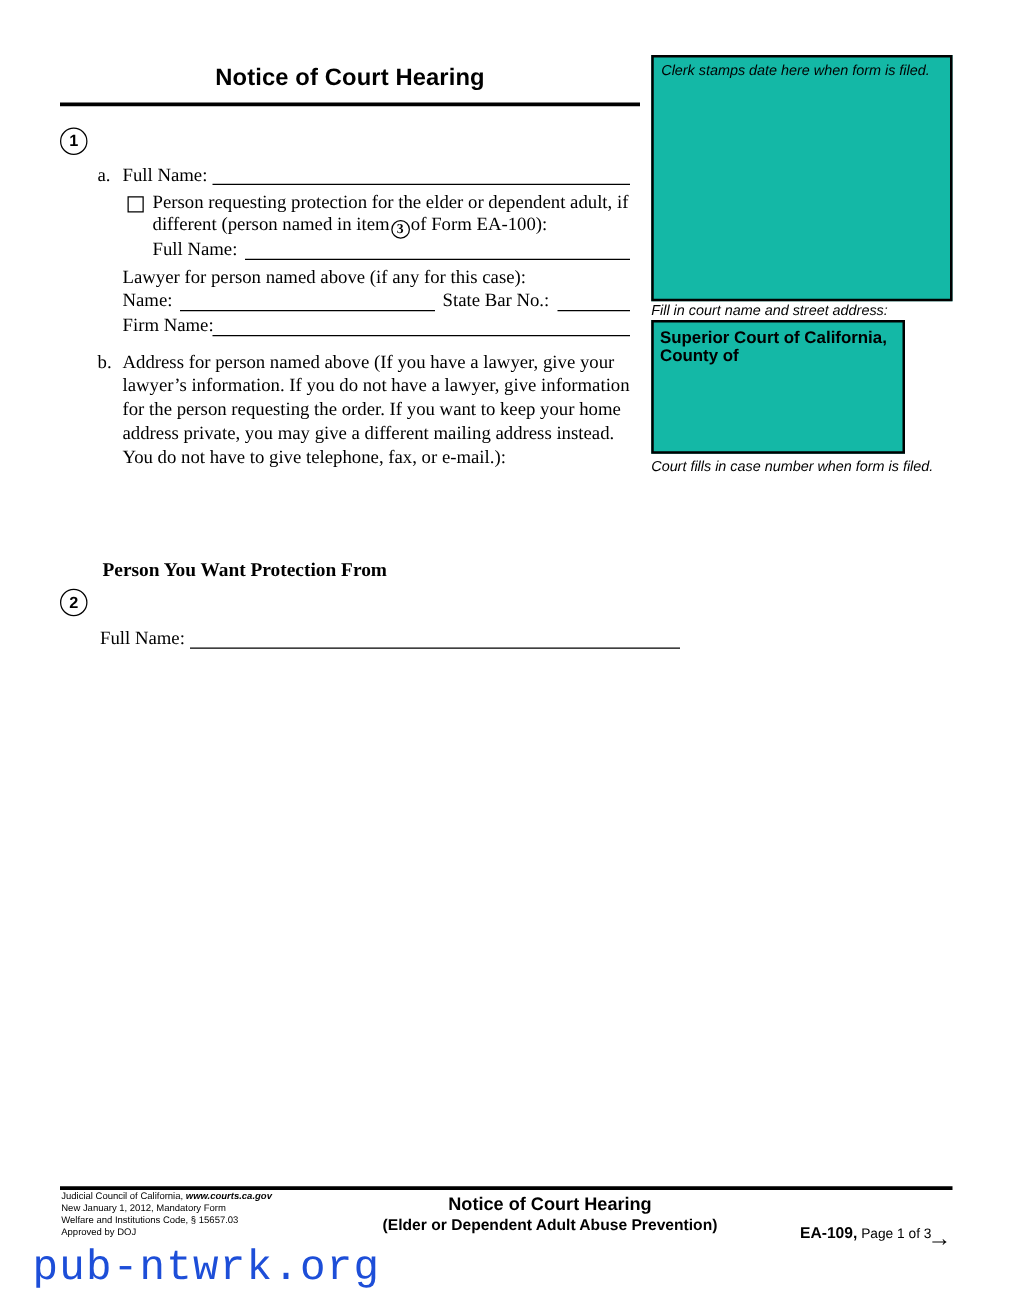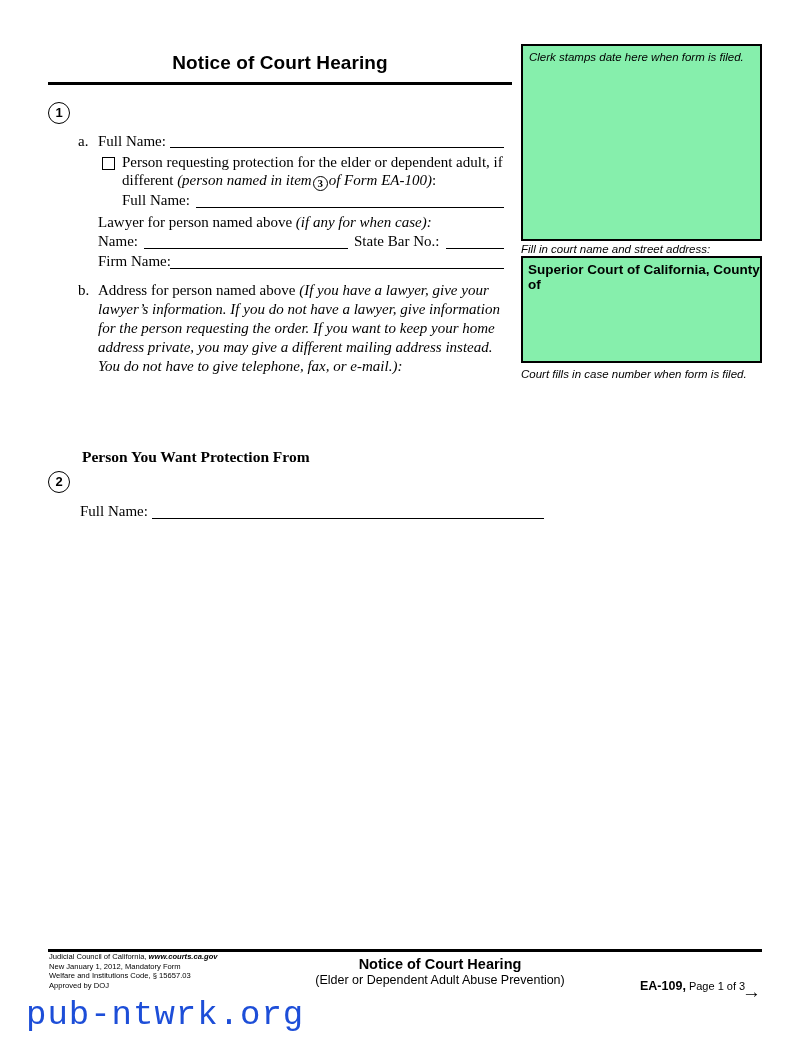--- a/index.html
+++ b/index.html
@@ -59,21 +59,21 @@
     font-size: 15.5px;
   }
 
   
   .body-txt {
     position: absolute;
     font-family: "Liberation Serif", serif;
     font-size: 15px;
     line-height: 19px;
   }
-  .ital { font-style: italic; }
+  .ital { }
 
   
   .rule {
     position: absolute;
     height: 1px;
     background: #000;
   }
 
   
   .chk {
@@ -100,21 +100,21 @@
     text-align: center;
     vertical-align: -2px;
     margin: 0 1px;
   }
 
   
   .cap-box {
     position: absolute;
     border: 2px solid #000;
     box-sizing: border-box;
-    background: #86efac;
+    background: #14b8a6;
   }
   .cap-label-ital {
     position: absolute;
     font-family: "Liberation Sans", sans-serif;
     font-style: italic;
     font-size: 11.5px;
   }
   .cap-label-bold {
     position: absolute;
     font-family: "Liberation Sans", sans-serif;
@@ -152,21 +152,21 @@
     font-size: 14.5px;
     line-height: 18px;
   }
   .foot-sub {
     position: absolute;
     left: 250px;
     top: 973px;
     width: 380px;
     text-align: center;
     font-family: "Liberation Sans", sans-serif;
-    font-weight: normal;
+    font-weight: bold;
     font-size: 12.5px;
   }
   .foot-form {
     position: absolute;
     left: 640px;
     top: 955px;
     font-family: "Liberation Sans", sans-serif;
     font-size: 11px;
     margin-top: 24px;
   }
@@ -200,21 +200,21 @@
 
   <div class="title">Notice of Court Hearing</div>
   <div class="title-rule"></div>
 
   <div class="cap-box" style="left:521px; top:44px; width:241px; height:197px;">
     <div class="cap-label-ital" style="left:6px; top:5px;">Clerk stamps date here when form is filed.</div>
   </div>
 
   <div class="cap-label-ital" style="left:521px; top:243px;">Fill in court name and street address:</div>
 
-  <div class="cap-box" style="left:521px; top:256px; width:241px; height:107px;">
+  <div class="cap-box" style="left:521px; top:256px; width:203px; height:107px;">
     <div class="cap-label-bold" style="left:5px; top:4px;">Superior Court of California, County of</div>
   </div>
 
   <div class="cap-label-ital" style="left:521px; top:368px;">Court fills in case number when form is filed.</div>
 
 
   <div class="sec-num" style="left:48px; top:102px;">1</div>
 
   <div class="body-txt" style="left:78px; top:132px;">a.</div>
   <div class="body-txt" style="left:98px; top:132px;">Full Name:</div>
@@ -223,21 +223,21 @@
   <div class="chk" style="left:102px; top:157px;"></div>
   <div class="body-txt" style="left:122px; top:153px;">Person requesting protection for the elder or dependent adult, if</div>
   <div class="body-txt" style="left:122px; top:171px;">
     <span>different</span><span>&nbsp;</span><span class="ital">(person named in item</span><span class="circ-inline">3</span><span class="ital">of Form EA-100)</span><span>:</span>
   </div>
 
   <div class="body-txt" style="left:122px; top:191px;">Full Name:</div>
   <div class="rule" style="left:196px; top:207px; width:308px;"></div>
 
   <div class="body-txt" style="left:98px; top:213px;">
-    <span>Lawyer for person named above</span><span>&nbsp;</span><span class="ital">(if any for when case):</span>
+    <span>Lawyer for person named above</span><span>&nbsp;</span><span class="ital">(if any for this case):</span>
   </div>
 
   <div class="body-txt" style="left:98px; top:232px;">Name:</div>
   <div class="rule" style="left:144px; top:248px; width:204px;"></div>
   <div class="body-txt" style="left:354px; top:232px;">State Bar No.:</div>
   <div class="rule" style="left:446px; top:248px; width:58px;"></div>
 
   <div class="body-txt" style="left:98px; top:252px;">Firm Name:</div>
   <div class="rule" style="left:170px; top:268px; width:334px;"></div>
 

